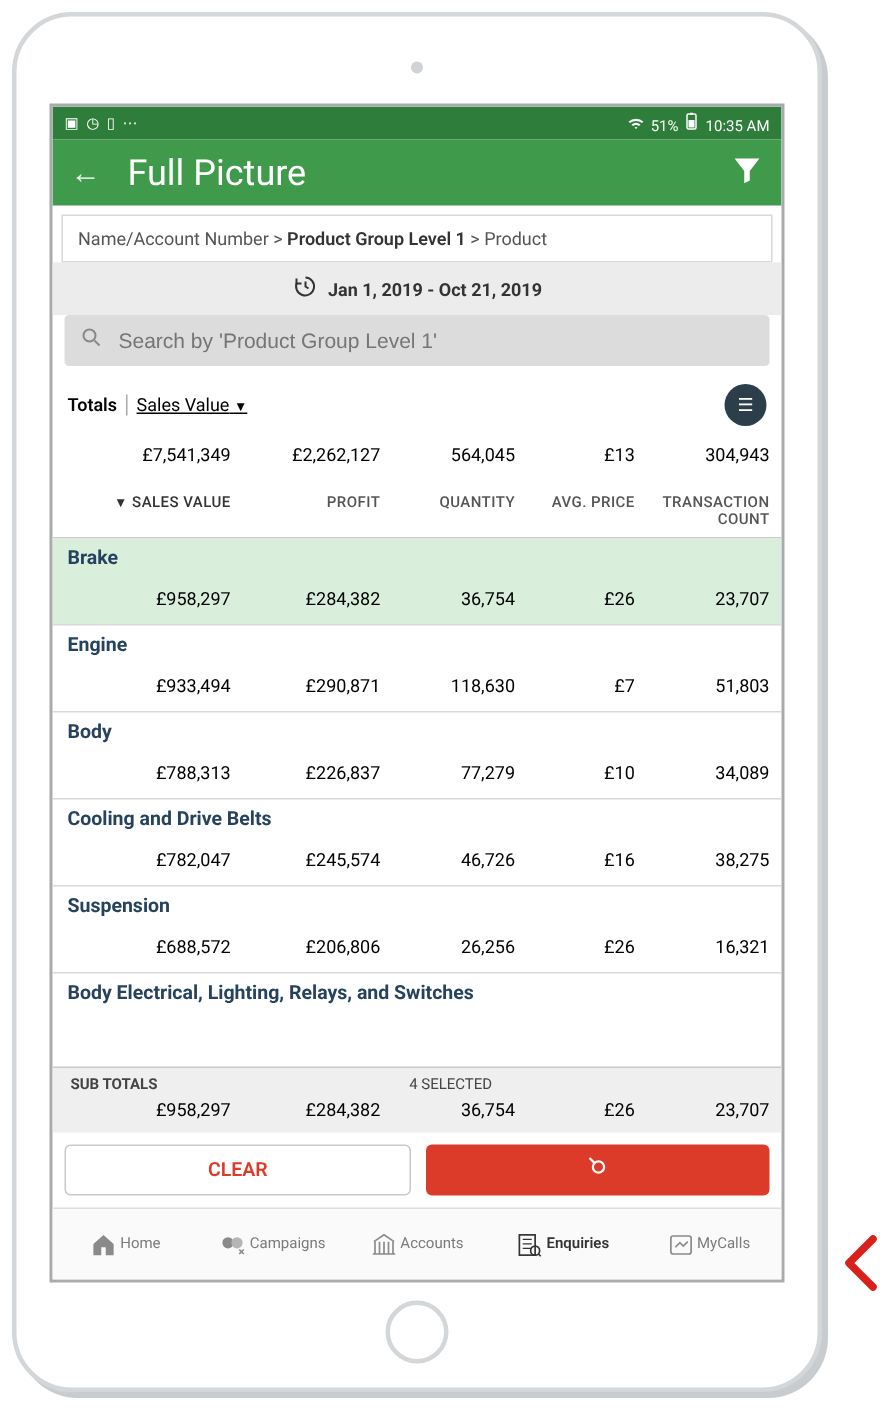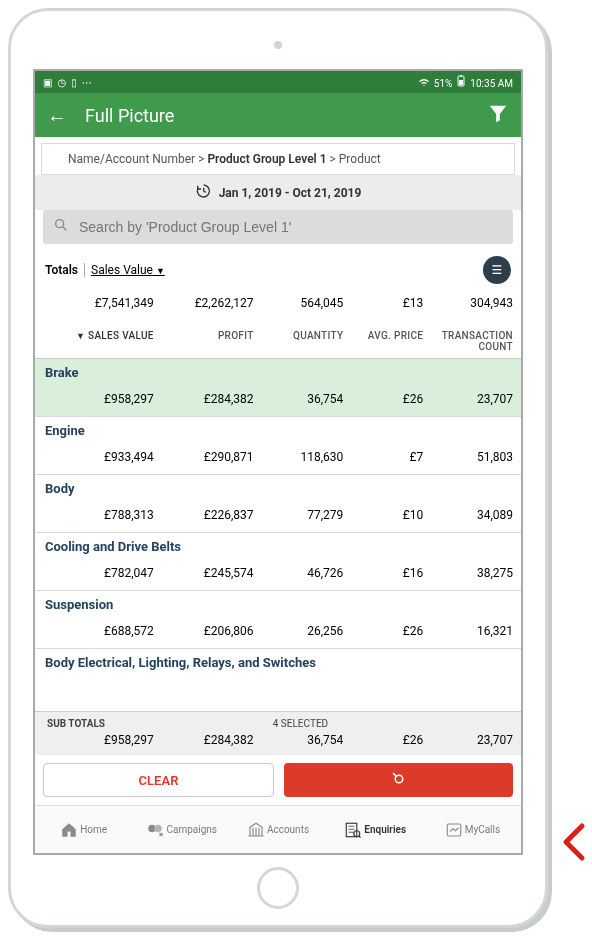--- a/index.html
+++ b/index.html
@@ -64,28 +64,28 @@
   .app-header {
     height: 44px;
     background: #3f9a4c;
     color: #fff;
     display: flex;
     align-items: center;
     padding: 0 12px;
     justify-content: space-between;
   }
   .hdr-left { display:flex; align-items:center; gap:18px; }
-  .hdr-title { font-size: 18px; font-weight: 400; }
+  .hdr-title { font-size: 24px; font-weight: 400; }
   .back-arrow { font-size: 20px; cursor:pointer; }
   .filter-icon { width:22px; height:22px; }
   
   .breadcrumb {
     border: 1px solid #d9d9d9;
     margin: 6px 6px 0 6px;
-    padding: 8px 26px;
+    padding: 8px 10px;
     font-size: 12px;
     color: #555;
     background:#fff;
   }
   .breadcrumb b { color:#333; font-weight:600; }
   
   .date-row {
     background: #ececec;
     padding: 8px 0;
     text-align: center;

